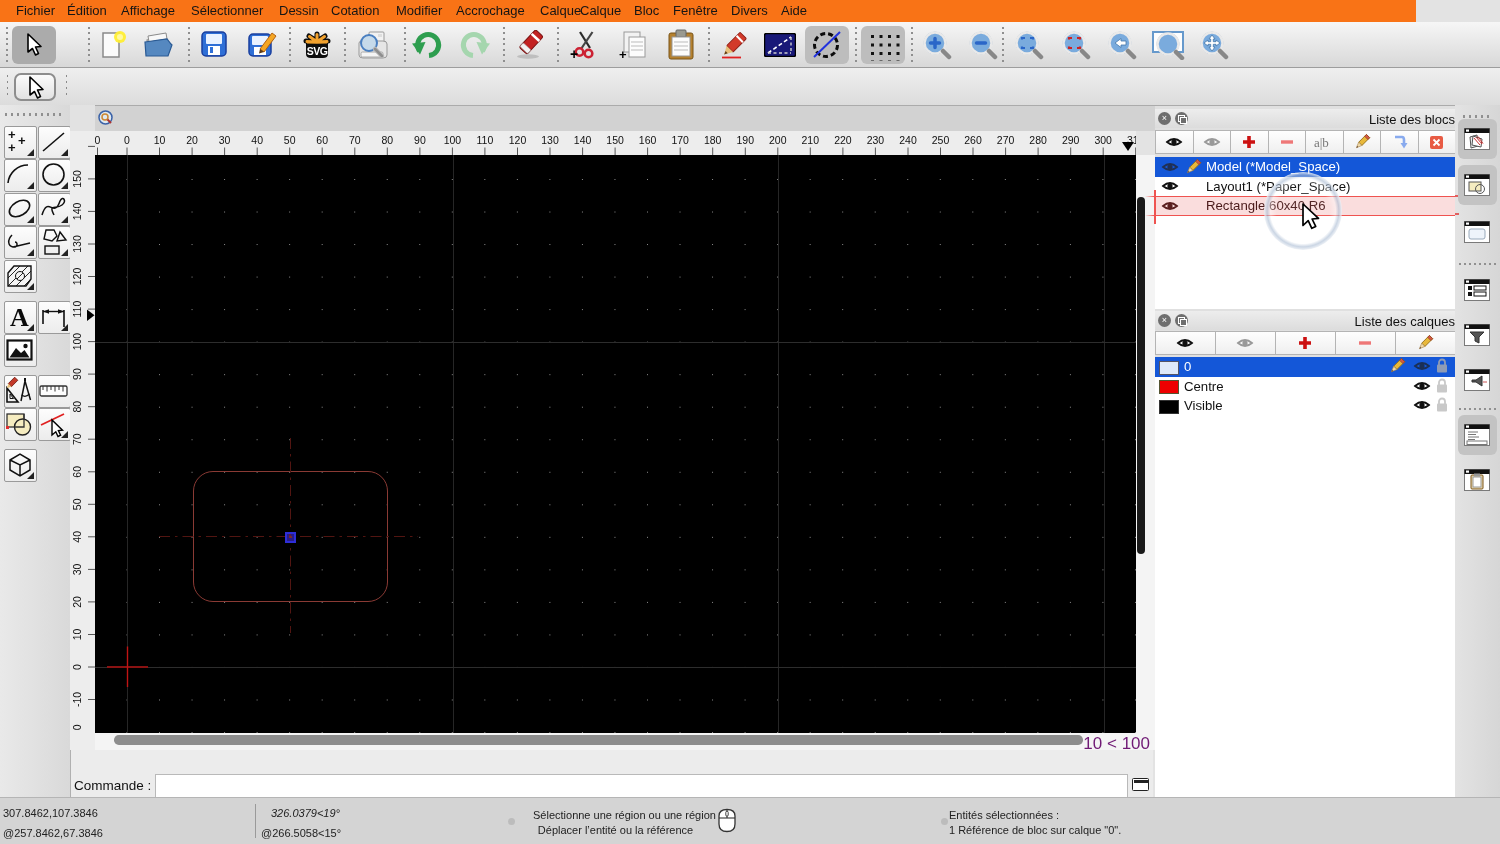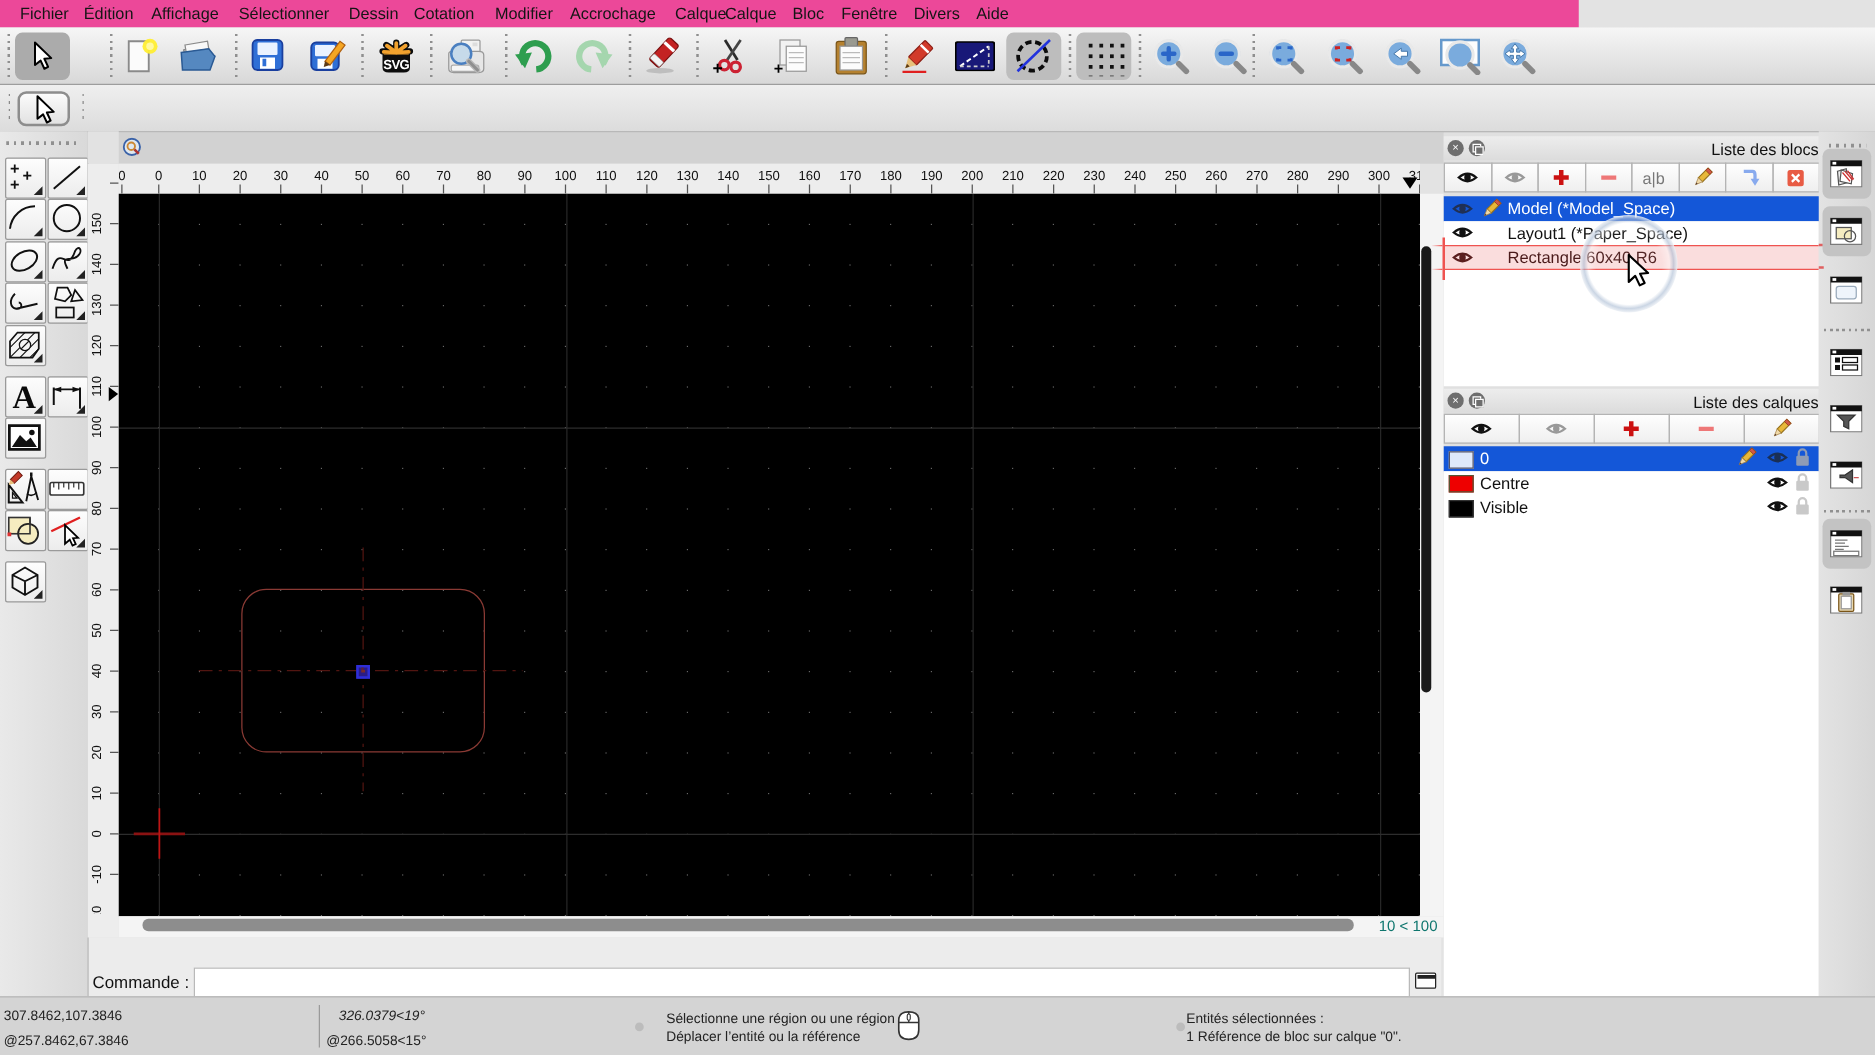--- a/index.html
+++ b/index.html
@@ -1,17 +1,17 @@
 <!DOCTYPE html>
 <html><head><meta charset="utf-8">
 <style>
 html,body{margin:0;padding:0;}
 body{width:1500px;height:844px;overflow:hidden;font-family:"Liberation Sans",sans-serif;background:#e3e3e3;position:relative;}
 .abs{position:absolute;}
-#menubar{left:0;top:0;width:1263px;height:22px;background:#ec4899;}
+#menubar{left:0;top:0;width:1416px;height:22px;background:#f97316;}
 #menubar span{position:absolute;top:3px;font-size:13px;color:#151515;white-space:nowrap;}
 #tb1{left:0;top:22px;width:1500px;height:45px;background:linear-gradient(#f6f6f6,#d8d8d8);border-bottom:1px solid #9d9d9d;}
 #tb2{left:0;top:68px;width:1500px;height:37px;background:linear-gradient(#efefef,#dcdcdc);border-bottom:1px solid #ababab;}
 .activebg{position:absolute;background:#bdbdbd;border-radius:6px;}
 .vsep{position:absolute;width:1.5px;height:36px;top:5px;background-image:repeating-linear-gradient(#8f8f8f 0 1.8px,transparent 1.8px 5.5px);}
 .vsep2{position:absolute;width:1px;height:24px;top:7px;background-image:repeating-linear-gradient(#8a8a8a 0 2px,transparent 2px 6px);}
 #palette{left:0;top:105px;width:70px;height:692px;background:linear-gradient(90deg,#e9e9e9,#d9d9d9);border-right:1px solid #b0b0b0;}
 .pbtn{position:absolute;width:31px;height:31px;background:linear-gradient(#fdfdfd,#ececec);border:1px solid #9a9a9a;border-radius:2px;}
 #tabbar{left:88px;top:106px;width:1067px;height:25px;background:#d2d2d2;}
 #hruler{left:95px;top:131px;width:1041px;height:24px;background:#ededed;overflow:hidden;}
@@ -495,21 +495,21 @@
       <line x1="12" y1="512" x2="53" y2="512" stroke="#8a1212" stroke-width="2.2"></line>
       <line x1="32.5" y1="491.5" x2="32.5" y2="532" stroke="#c01414" stroke-width="1.4"></line>
     </svg>
 <div style="position:absolute;left:190px;top:376.5px;width:11px;height:11px;border:2px solid #2e2ed8;box-sizing:border-box;background:#2a1c86;">
       <div style="position:absolute;left:2px;top:2.5px;width:3px;height:2px;background:#7a2a2a;"></div>
       <div style="position:absolute;left:1.5px;top:0.5px;width:2px;height:2px;background:#5a2040;"></div>
     </div>
 </div>
 <div class="abs" id="hsb">
     <div style="position:absolute;left:19px;top:2.5px;width:969px;height:9.5px;background:#8d8d8d;border-radius:4.75px;"></div>
-    <div style="position:absolute;right:5px;top:1px;font-size:12px;color:#0f766e;">10 &lt; 100</div>
+    <div style="position:absolute;right:5px;top:1px;font-size:17px;color:#701a75;">10 &lt; 100</div>
   </div>
 <div class="abs" id="vsb">
     <div style="position:absolute;left:0.5px;top:42px;width:8.5px;height:357px;background:#1a1a1a;border-radius:4.25px;"></div>
   </div>
 <div class="abs" style="left:1155px;top:106px;width:300px;height:691px;background:#e0e0e0;">
     <div style="position:absolute;left:0;top:3px;width:300px;height:19px;background:linear-gradient(#ededed,#dcdcdc);">
       <div class="panel-title" style="top:3px;">Liste des blocs</div>
       <div style="position:absolute;left:3px;top:3px;width:13px;height:13px;border-radius:50%;background:#6e6e6e;color:#fff;font-size:9px;text-align:center;line-height:13px;">×</div>
       <div style="position:absolute;left:20px;top:3px;width:13px;height:13px;border-radius:50%;background:#6e6e6e;"></div>
       <div style="position:absolute;left:23px;top:6px;width:5px;height:5px;border:1.2px solid #fff;"></div>
@@ -531,21 +531,21 @@
       <svg style="position:absolute;left:47.5px;top:5px" width="18" height="14" viewBox="0 0 18 14">
         <path d="M2 7 Q 9 1 16 7 Q 9 13 2 7 Z" fill="none" stroke="#999" stroke-width="1.8"></path>
         <circle cx="9" cy="7" r="2.6" fill="#999"></circle>
       </svg>
       <svg style="position:absolute;left:85.0px;top:5px" width="18" height="14" viewBox="0 0 18 14">
         <path d="M9 1 V13 M3 7 H15" stroke="#cc1111" stroke-width="3.6"></path>
       </svg>
       <svg style="position:absolute;left:122.5px;top:5px" width="18" height="14" viewBox="0 0 18 14">
         <path d="M3 7 H15" stroke="#ee7777" stroke-width="3.4"></path>
       </svg>
-      <div style="position:absolute;left:159.0px;top:5px;font-size:13px;color:#777;">a|b</div>
+      <div style="position:absolute;left:159.0px;top:5px;font-size:13px;color:#777;font-family:Liberation Serif, serif;">a|b</div>
       <svg style="position:absolute;left:197.5px;top:3px" width="18" height="18" viewBox="0 0 18 18">
         <g transform="rotate(45 9 9)">
           <rect x="6.8" y="0.5" width="4.6" height="11" fill="#e8b83a" stroke="#97721d" stroke-width="0.9"></rect>
           <rect x="6.8" y="0.5" width="4.6" height="2.6" fill="#d05848" stroke="#97411d" stroke-width="0.7"></rect>
           <path d="M6.8 11.5 L9.1 17 L11.4 11.5 Z" fill="#f0d9a8" stroke="#a8854a" stroke-width="0.6"></path>
           <path d="M8.4 15.2 L9.1 17 L9.8 15.2 Z" fill="#50342a"></path>
         </g>
       </svg>
       <svg style="position:absolute;left:235.0px;top:5px" width="20" height="16" viewBox="0 0 20 16">
         <path d="M5 2 H12 Q14 2 14 5 V9" fill="none" stroke="#88aaee" stroke-width="2.6"></path>
@@ -756,21 +756,21 @@
     </div>
 </div>
 <div class="abs" id="statusbar">
 <div class="st" style="left:3px;top:9px;">307.8462,107.3846</div>
 <div class="st" style="left:3px;top:29px;">@257.8462,67.3846</div>
 <div style="position:absolute;left:255px;top:6px;width:1px;height:34px;background:#9a9a9a;"></div>
 <div class="st" style="left:271px;top:9px;font-style:italic;">326.0379&lt;19°</div>
 <div class="st" style="left:261px;top:29px;">@266.5058&lt;15°</div>
 <div style="position:absolute;left:508px;top:20px;width:7px;height:7px;border-radius:50%;background:#bcbcbc;"></div>
 <div class="st" style="left:533px;top:11px;width:165px;text-align:right;">Sélectionne une région ou une région</div>
-<div class="st" style="left:533px;top:26px;width:165px;text-align:left;">Déplacer l’entité ou la référence</div>
+<div class="st" style="left:533px;top:26px;width:165px;text-align:center;">Déplacer l’entité ou la référence</div>
 <svg style="position:absolute;left:717px;top:10px" width="20" height="26" viewBox="0 0 20 26">
       <path d="M2 8 Q2 1.5 10 1.5 Q18 1.5 18 8 L18 16 Q18 23.5 10 23.5 Q2 23.5 2 16 Z" fill="#fff" stroke="#333" stroke-width="1.3"></path>
       <line x1="2" y1="10" x2="18" y2="10" stroke="#333" stroke-width="1.1"></line>
       <line x1="10" y1="1.5" x2="10" y2="10" stroke="#333" stroke-width="1.1"></line>
       <rect x="8.8" y="3.2" width="2.4" height="5" rx="1.2" fill="#fff" stroke="#333" stroke-width="0.9"></rect>
     </svg>
 <div style="position:absolute;left:941px;top:20px;width:7px;height:7px;border-radius:50%;background:#bcbcbc;"></div>
 <div class="st" style="left:949px;top:11px;">Entités sélectionnées :</div>
 <div class="st" style="left:949px;top:26px;">1 Référence de bloc sur calque "0".</div>
 </div>

